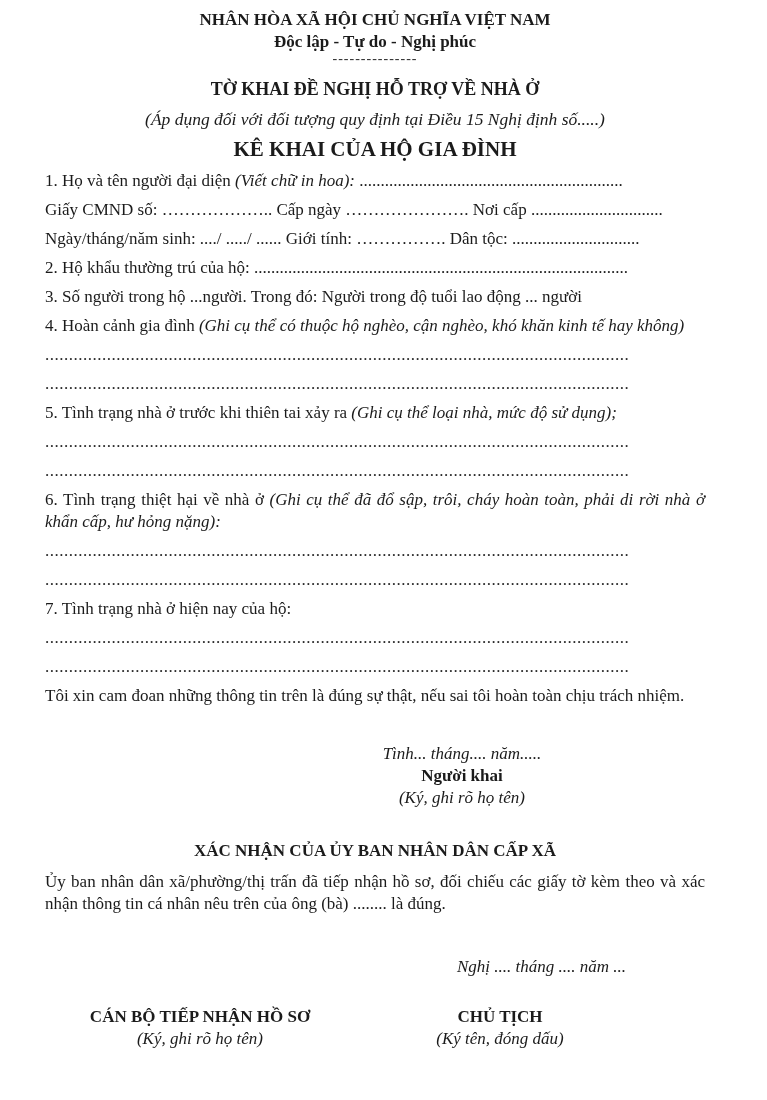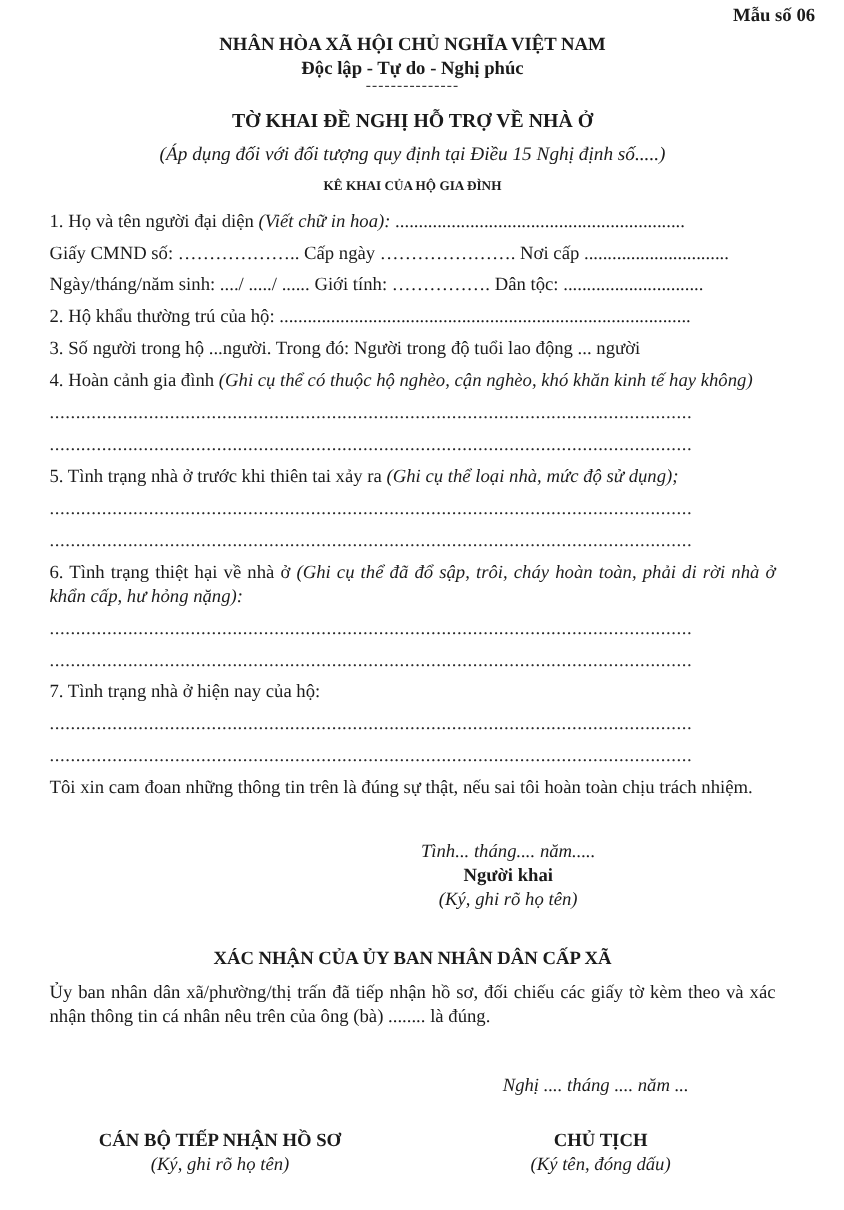--- a/index.html
+++ b/index.html
@@ -23,21 +23,21 @@
     font-weight:bold;
     font-size:17px;
     line-height:20px;
   }
   .center { text-align:center; }
   .nat1 { font-weight:bold; font-size:17px; line-height:20px; margin-top:6px; }
   .nat2 { font-weight:bold; font-size:17px; line-height:20px; margin-top:2px; }
   .sep  { font-size:14px; line-height:14px; letter-spacing:1px; color:#333; }
   .form-title    { font-weight:bold; font-size:18px; line-height:22px; margin-top:12px; }
   .form-subtitle { font-style:italic; font-size:17.5px; line-height:22px; margin-top:8px; }
-  .section-heading { font-weight:bold; font-size:12px; line-height:22px; margin-top:8px; }
+  .section-heading { font-weight:bold; font-size:21px; line-height:22px; margin-top:8px; }
   .fields { margin-top:10px; }
   .field {
     font-size:17px; line-height:22px;
     margin:0 0 7px 0;
     white-space:nowrap; overflow:hidden;
   }
   .para {
     font-size:17px; line-height:22px;
     margin:0 0 7px 0;
     text-align:justify;
@@ -74,31 +74,30 @@
   }
   .confirm-date {
     margin-top:41px;
     margin-left:412px;
     font-style:italic;
     font-size:17px; line-height:22px;
   }
   .sig-row {
     display:flex;
     margin-top:28px;
-    font-size:17px; line-height:22px;gap:46px;
+    font-size:17px; line-height:22px;
   }
   .sig-col-left  { width:310px; text-align:center; }
   .sig-col-right { width:290px; text-align:center; }
 </style>
 </head>
 <body>
 
 <div class="page">
 
-  <div class="form-number">Mẫu số 06</div>
 
   <div class="center nat1">NHÂN HÒA XÃ HỘI CHỦ NGHĨA VIỆT NAM</div>
   <div class="center nat2">Độc lập - Tự do - Nghị phúc</div>
   <div class="center sep">---------------</div>
 
   <div class="center form-title">TỜ KHAI ĐỀ NGHỊ HỖ TRỢ VỀ NHÀ Ở</div>
   <div class="center form-subtitle">(Áp dụng đối với đối tượng quy định tại Điều 15 Nghị định số.....)</div>
   <div class="center section-heading">KÊ KHAI CỦA HỘ GIA ĐÌNH</div>
 
   <div class="fields">

